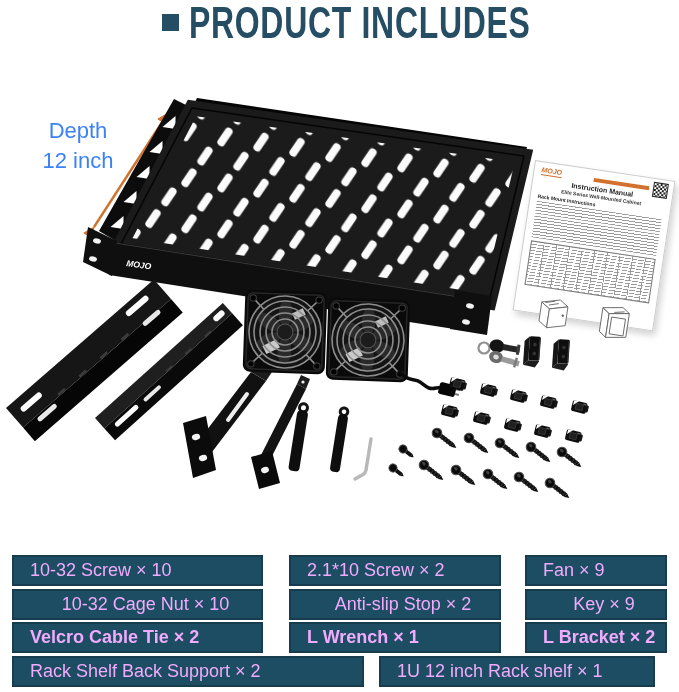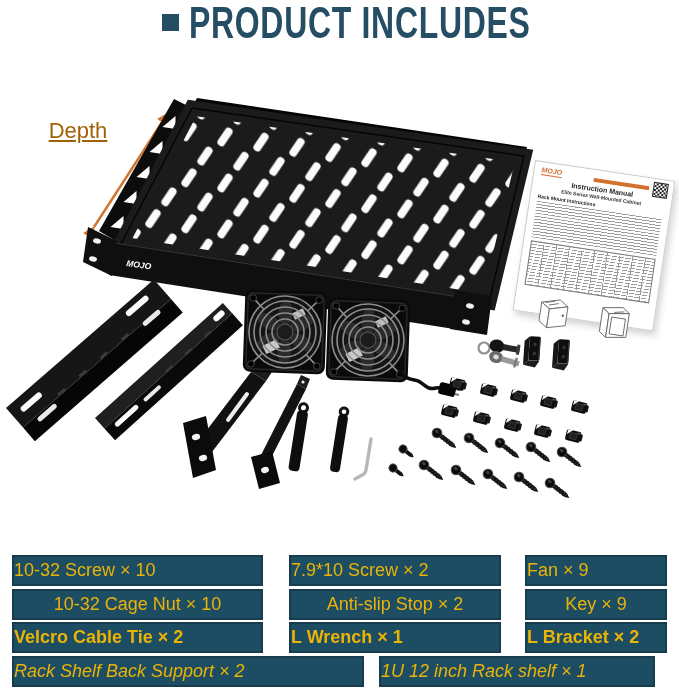--- a/index.html
+++ b/index.html
@@ -12,21 +12,21 @@
   .title-square { position:absolute; left:162px; top:14px; width:17px; height:17px; background:#254d63; }
   .title-text {
     position:absolute; left:189px; top:0; line-height:46px; white-space:nowrap;
     font-size:45px; font-weight:700; letter-spacing:1px; color:#254d63;
     transform:scaleX(0.71); transform-origin:left center;
   }
 
   
   .depth-label {
     position:absolute; left:26px; top:116px; width:104px; text-align:center;
-    color:#a16207; font-size:22px; line-height:30px; z-index:3;text-decoration:underline;
+    color:#3b82f6; font-size:22px; line-height:30px; z-index:3;
   }
 
   
   .manual {
     position:absolute; left:535px; top:160px; width:142px; height:152px;
     background:#ffffff; border:1px solid #cccccc; box-sizing:border-box;
     box-shadow:3px 4px 7px rgba(0,0,0,0.18);
     transform:rotate(8.5deg); transform-origin:0 0; z-index:1;
   }
   .m-head { position:relative; height:15px; }
@@ -51,40 +51,41 @@
     background-image:
       repeating-linear-gradient(transparent 0 2.3px, #9a9a9a 2.3px 3.1px),
       repeating-linear-gradient(90deg, transparent 0 12px, #9a9a9a 12px 12.8px);
   }
   .m-figs { display:flex; justify-content:space-around; align-items:flex-end; padding:2px 10px 0; }
 
   
   .item {
     position:absolute; height:31px; box-sizing:border-box; z-index:3;
     background:#1d4d62; border:2px solid #173c4e;
-    color:#eab308; font-size:18px; line-height:27px;
-    padding-left:0; white-space:nowrap; overflow:hidden;
-  }
-  .r1 { top:555px; } .r2 { top:589px;text-align:center; } .r3 { top:622px;font-weight:bold; } .r4 { top:656px;font-style:italic; }
+    color:#f0abfc; font-size:18px; line-height:27px;
+    padding-left:16px; white-space:nowrap; overflow:hidden;
+  }
+  .r1 { top:555px; } .r2 { top:589px;text-align:center; } .r3 { top:622px;font-weight:bold; } .r4 { top:656px; }
   .c1 { left:12px;  width:251px; }
   .c2 { left:289px; width:212px; }
   .c3 { left:525px; width:142px; }
   .c4a { left:12px;  width:352px; }
   .c4b { left:379px; width:276px; }
 
   .art { position:absolute; left:0; top:0; z-index:2; }
 </style>
 </head>
 <body>
 
 <div class="title-square"></div>
 <div class="title-text">PRODUCT INCLUDES</div>
 
 <div class="depth-label">
   <div>Depth</div>
+  <div>12 inch</div>
 </div>
 
 <div class="manual">
   <div class="m-head">
     <div class="m-brand">MOJO</div>
     <div class="m-orangebar"></div>
     <div class="m-qr"></div>
   </div>
   <div class="m-title">Instruction Manual</div>
   <div class="m-subtitle">Elite Series Wall-Mounted Cabinet</div>
@@ -339,21 +340,21 @@
   <g transform="translate(340,405) rotate(9)">
     <circle cx="5" cy="6" r="3.8" fill="none" stroke="#141414" stroke-width="3"></circle>
     <rect x="0" y="9" width="10" height="58" rx="4" fill="#0e0e0e"></rect>
   </g>
 
   <path d="M371,439 L366,470 Q365.5,473 363,474.5 L355,479" fill="none" stroke="#b8b8b8" stroke-width="3.4" stroke-linecap="round" stroke-linejoin="round"></path>
 </svg>
 
 <div>
   <div class="item r1 c1">10-32 Screw × 10</div>
-  <div class="item r1 c2">7.9*10 Screw × 2</div>
+  <div class="item r1 c2">2.1*10 Screw × 2</div>
   <div class="item r1 c3">Fan × 9</div>
 
   <div class="item r2 c1">10-32 Cage Nut × 10</div>
   <div class="item r2 c2">Anti-slip Stop × 2</div>
   <div class="item r2 c3">Key × 9</div>
 
   <div class="item r3 c1">Velcro Cable Tie × 2</div>
   <div class="item r3 c2">L Wrench × 1</div>
   <div class="item r3 c3">L Bracket × 2</div>
 

